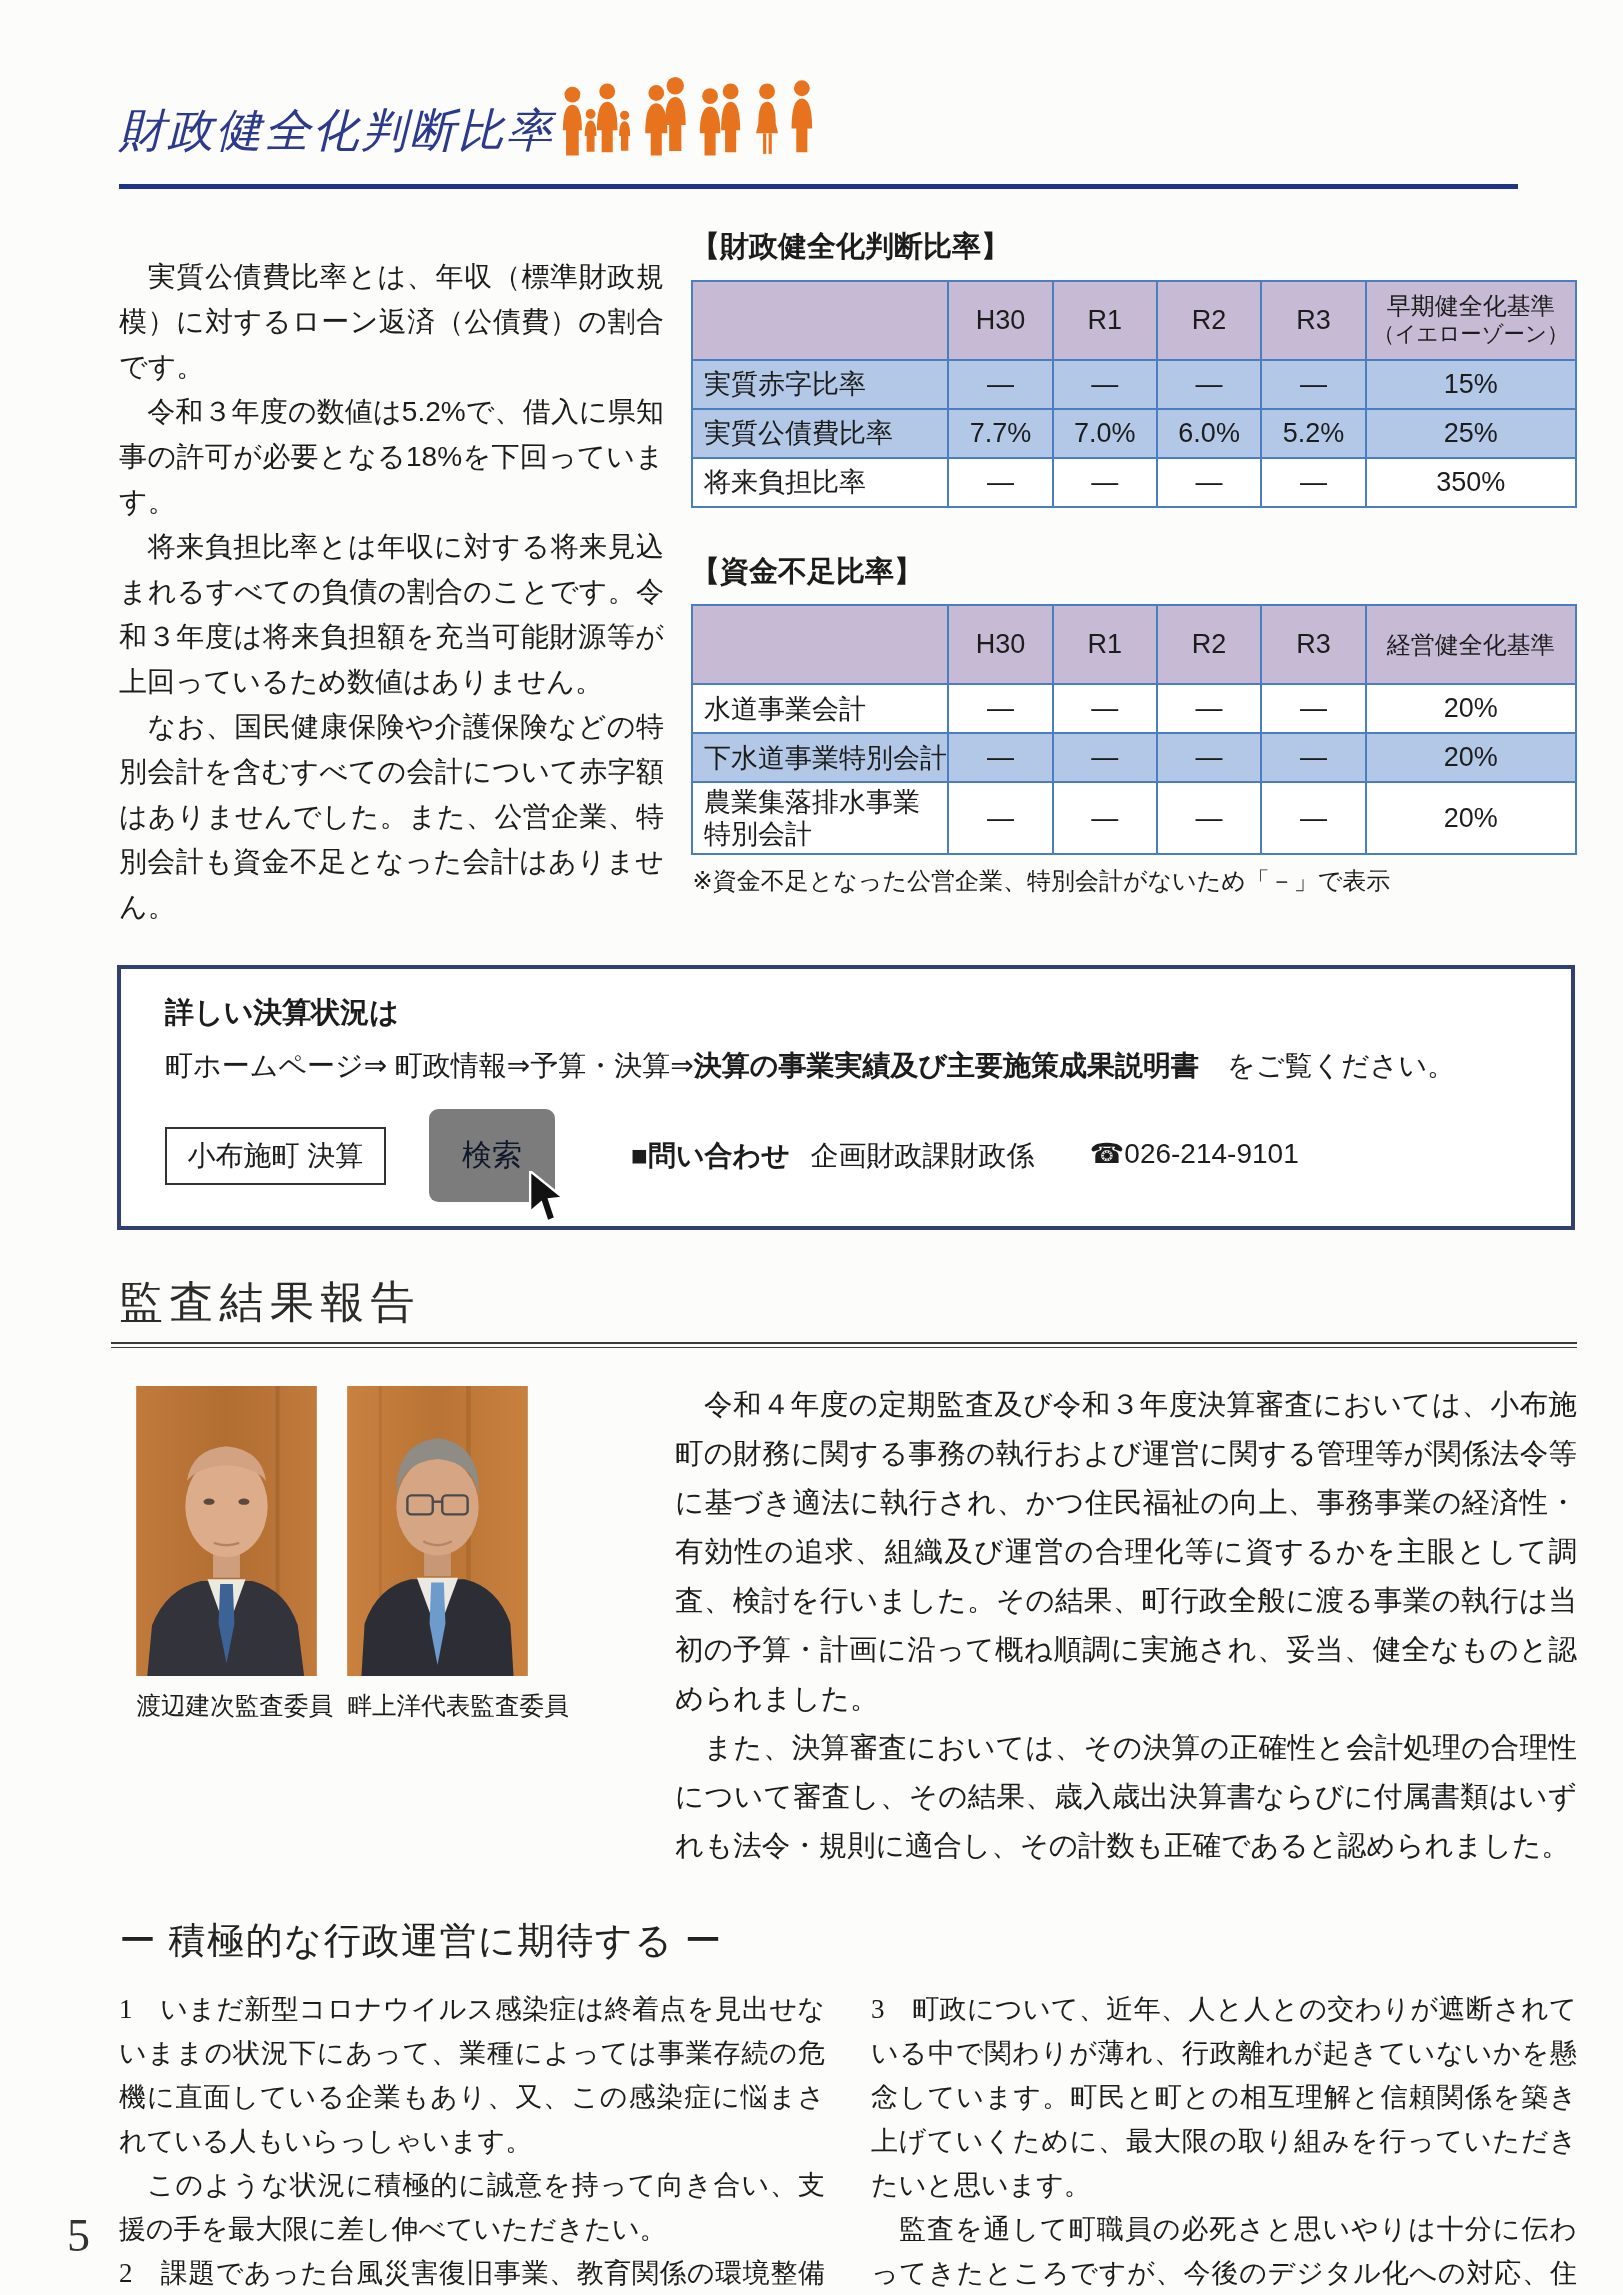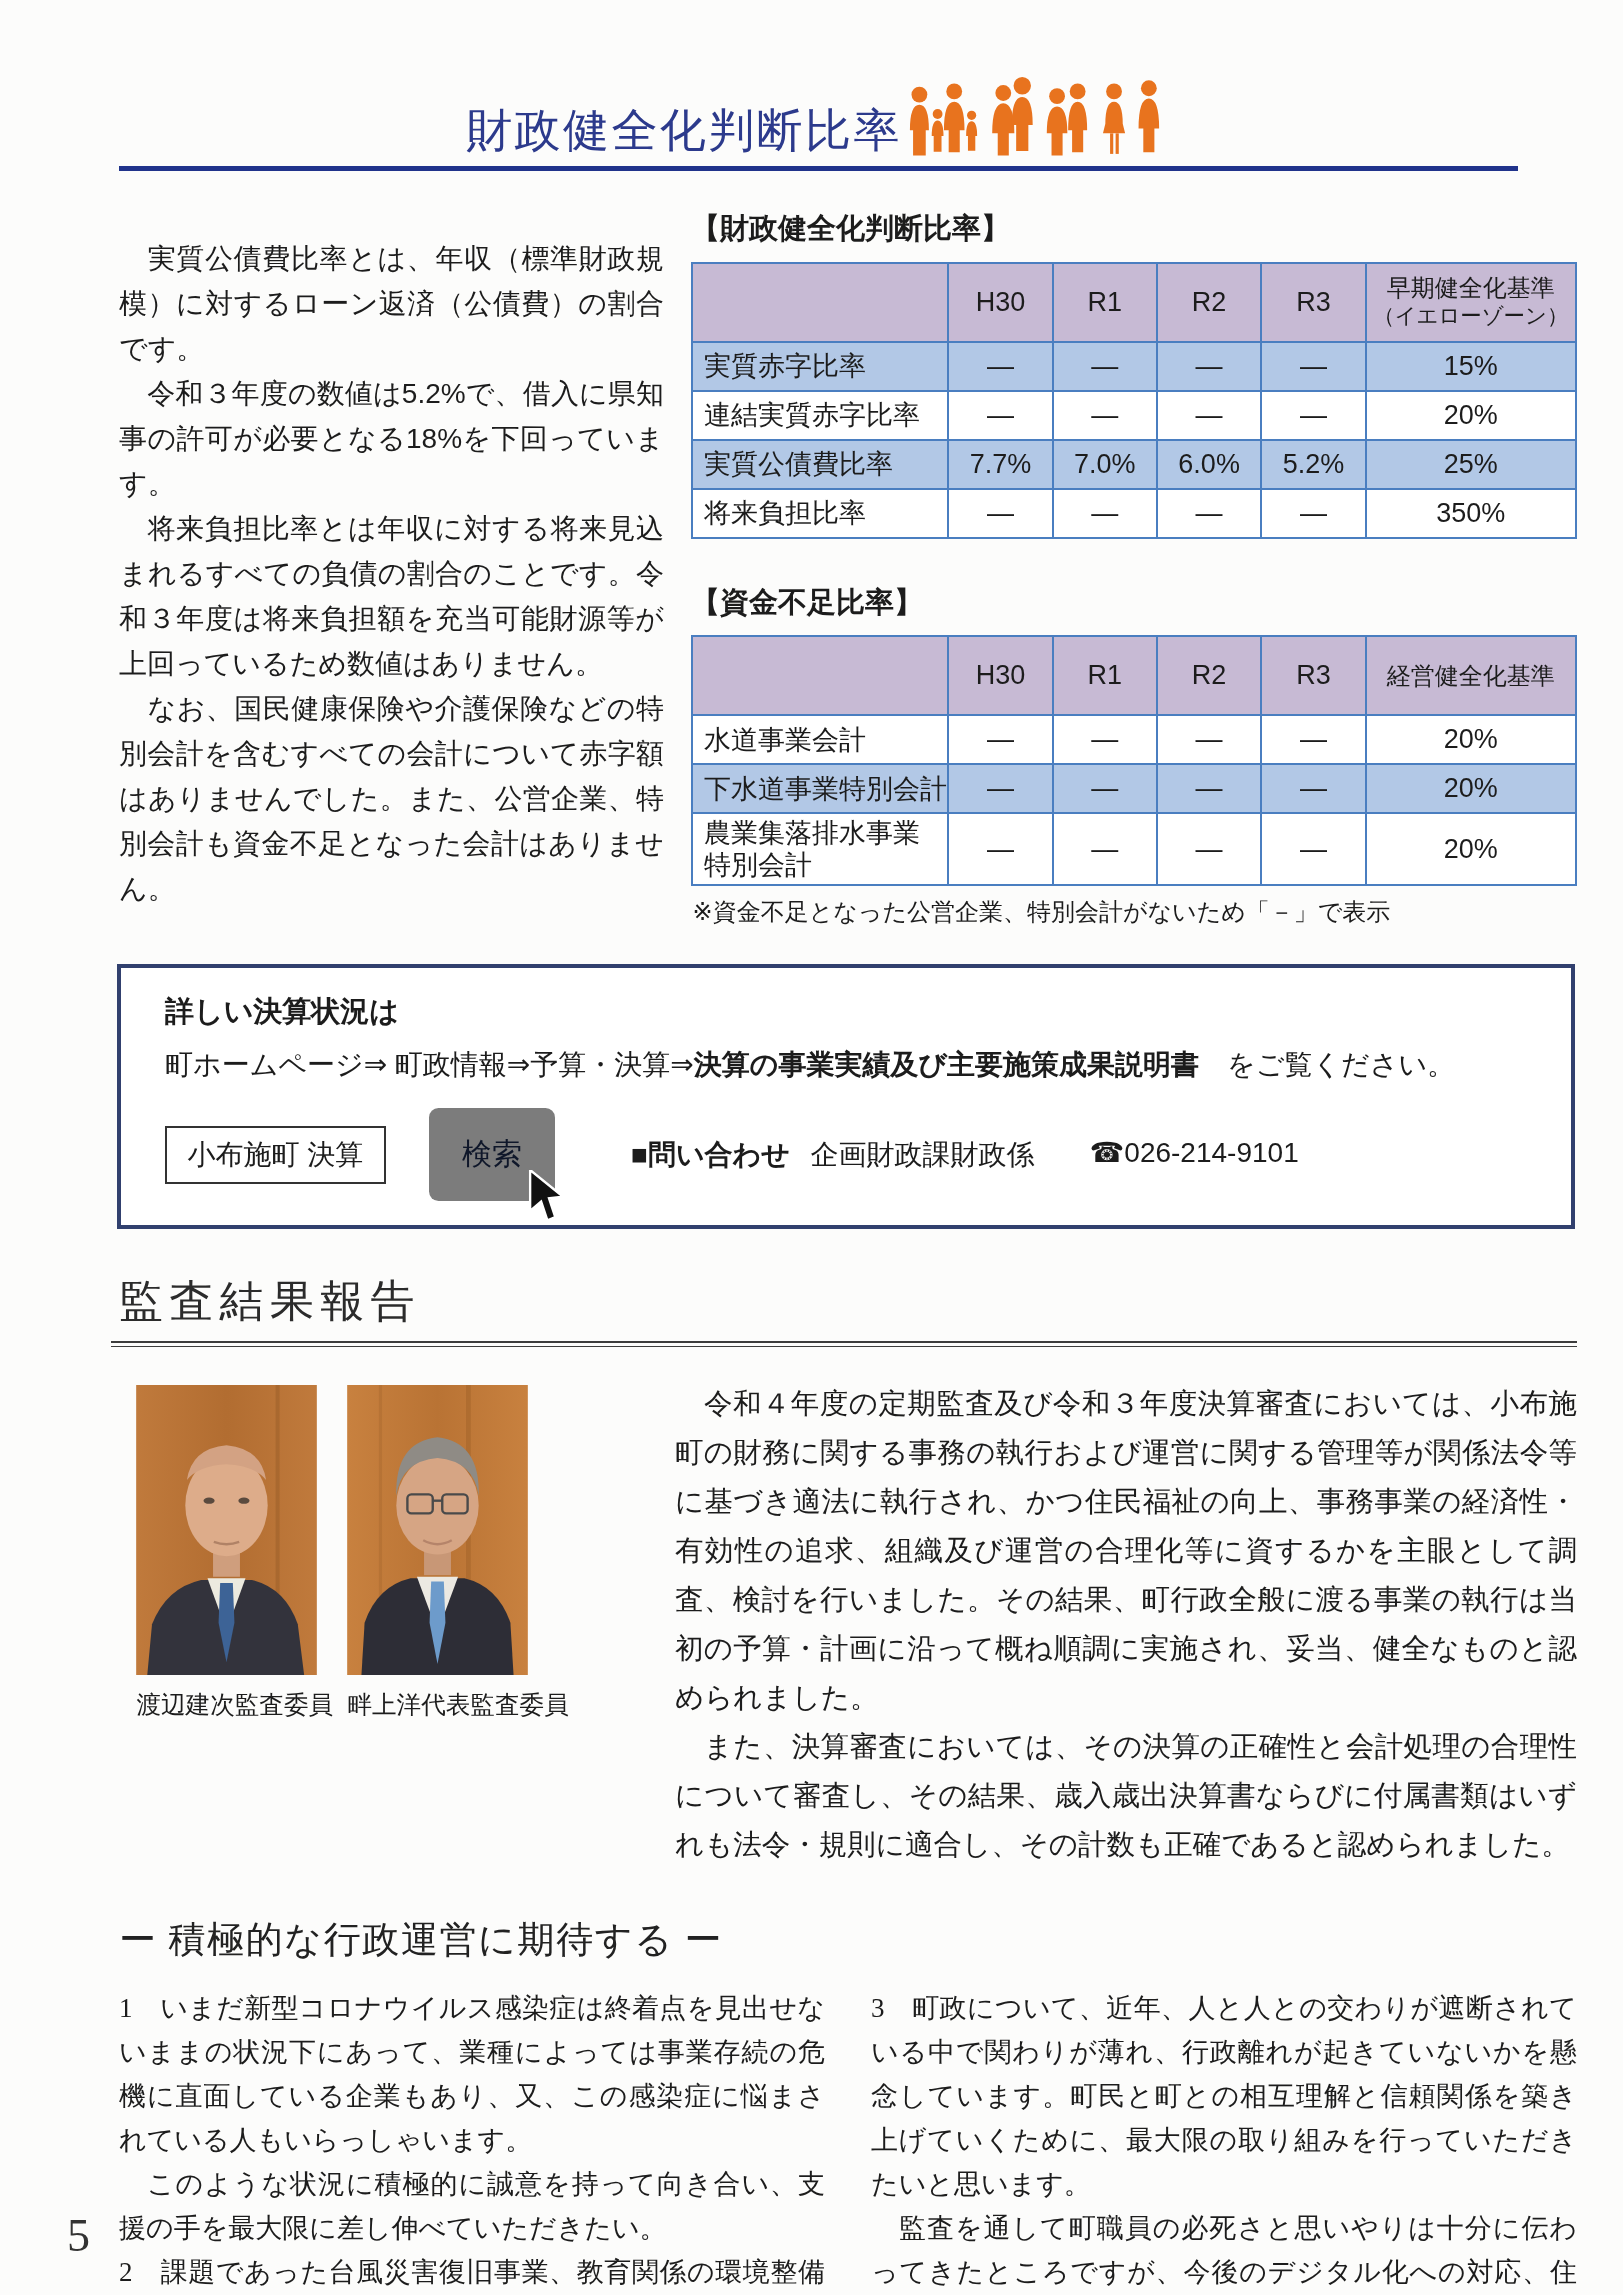--- a/index.html
+++ b/index.html
@@ -9,23 +9,23 @@
     width:1623px; height:2295px;
     margin:0 auto;
     background:#fcfcfb;
     font-family:"Liberation Sans","DejaVu Sans",sans-serif;
     color:#1c1c1c;
     overflow:hidden;
   }
   .serif { font-family:"Liberation Serif","DejaVu Serif",serif; }
 
   
-  .hd { display:flex; justify-content:center; align-items:flex-end;
-        margin:73px 105px 0 119px; padding-bottom:4px;
-        border-bottom:5.5px solid #20338b; }
+  .hd { display:flex; justify-content:flex-start; align-items:flex-end;
+        margin:73px 105px 0 119px; padding-bottom:22px;
+        border-bottom:5.5px solid #20338b;font-style:italic; }
   .hd-title { font-size:46px; font-weight:500; color:#2c3a8c; letter-spacing:2.4px; }
   .hd-people { width:269px; height:89px; }
 
   
   .top { display:flex; margin:38px 46px 0 119px; gap:27px; }
   .intro { width:545px; padding-top:27px; font-size:28px; line-height:45px; text-align:justify; }
   .intro p { margin:0; }
   .tables { flex:1; }
   .tbl-caption { font-size:29px; font-weight:bold; margin-bottom:12.7px; }
   table { width:100%; border-collapse:collapse; table-layout:fixed; background:#fff; }
@@ -177,28 +177,20 @@
           </tr>
         </thead>
         <tbody>
           <tr class="blue">
             <td class="lbl">実質赤字比率</td>
             <td>―</td>
             <td>―</td>
             <td>―</td>
             <td>―</td>
             <td>15%</td>
-          </tr>
-          <tr>
-            <td class="lbl">連結実質赤字比率</td>
-            <td>―</td>
-            <td>―</td>
-            <td>―</td>
-            <td>―</td>
-            <td>20%</td>
           </tr>
           <tr class="blue">
             <td class="lbl">実質公債費比率</td>
             <td>7.7%</td>
             <td>7.0%</td>
             <td>6.0%</td>
             <td>5.2%</td>
             <td>25%</td>
           </tr>
           <tr>

